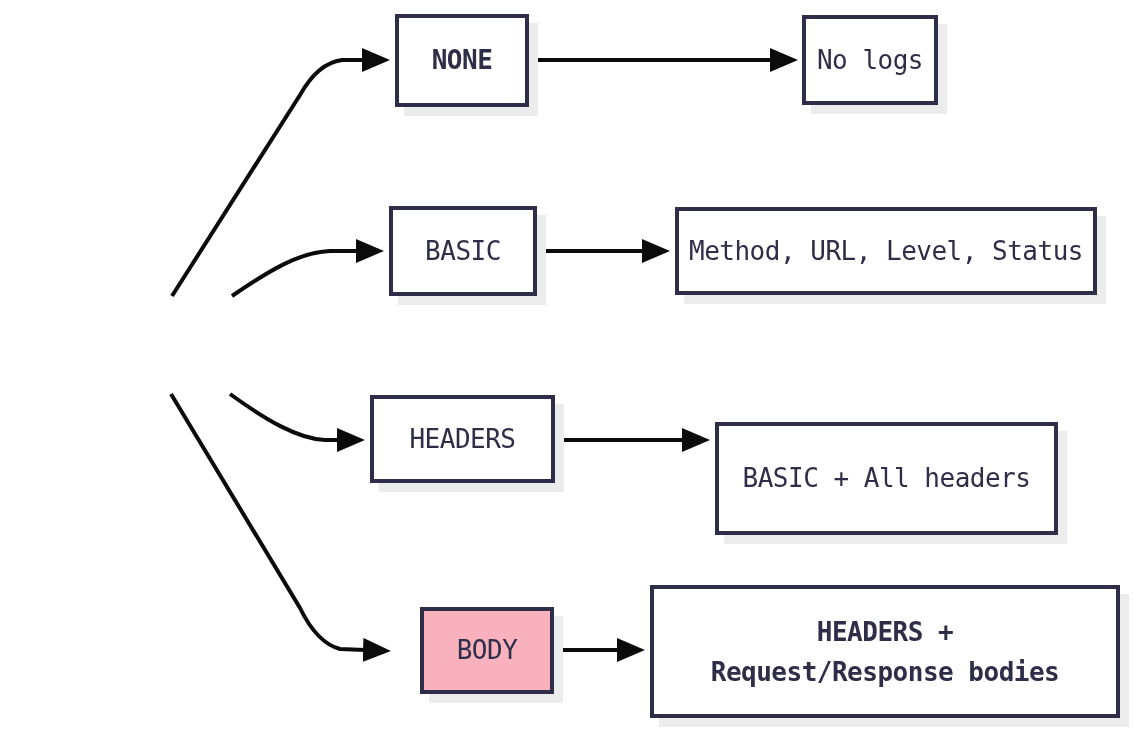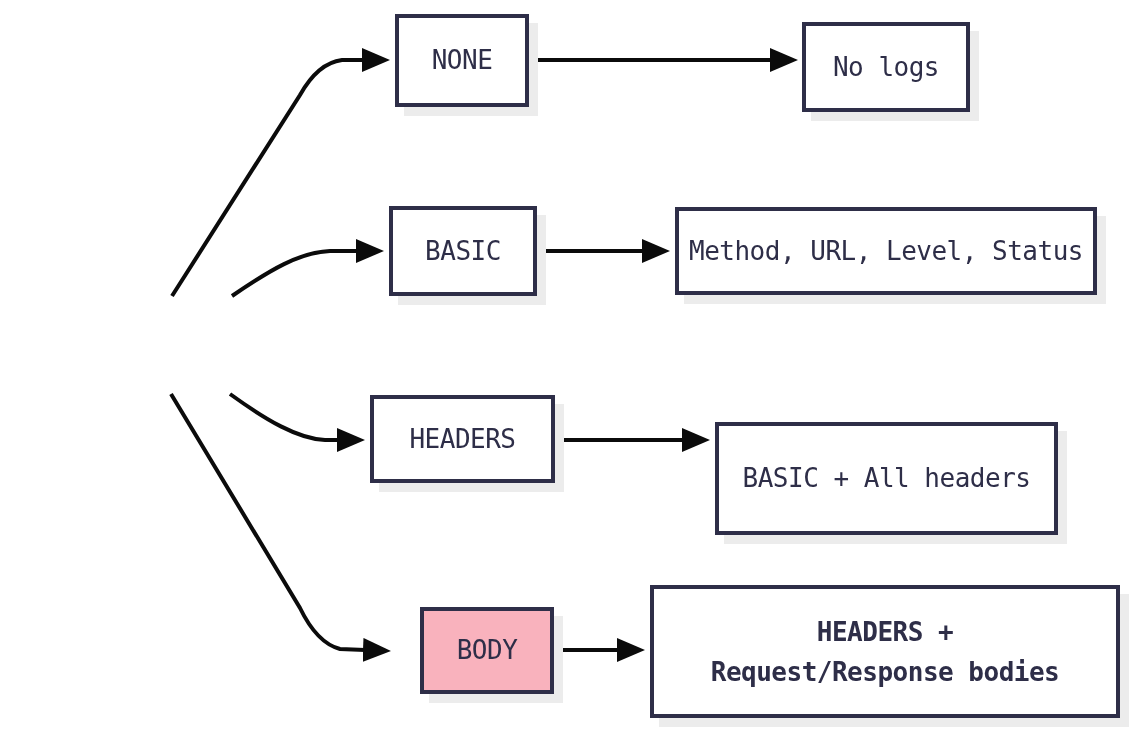--- a/index.html
+++ b/index.html
@@ -50,22 +50,22 @@
   .node.highlight {
     background: var(--highlight_bg, #f9b2bd);
     margin-left: 24px;
   }
   .multiline {
     line-height: 40px;
     font-weight: bold;
   }
   
   .pos-root         { left: 15px;  top: 300px; width: 258px; height: 90px; }
-  .pos-none         { left: 395px; top: 14px;  width: 134px; height: 93px; }
-  .pos-none-desc    { left: 802px; top: 22px;  width: 168px; height: 90px; }
+  .pos-none         { left: 395px; top: 14px;  width: 134px; height: 93px; font-weight: bold; }
+  .pos-none-desc    { left: 802px; top: 15px;  width: 136px; height: 90px; }
   .pos-basic        { left: 389px; top: 206px; width: 148px; height: 90px; }
   .pos-basic-desc   { left: 675px; top: 207px; width: 422px; height: 88px; }
   .pos-headers      { left: 370px; top: 395px; width: 185px; height: 88px; text-align: right; }
   .pos-headers-desc { left: 715px; top: 374px; width: 343px; height: 113px; margin-top: 48px; }
   .pos-body         { left: 396px; top: 607px; width: 134px; height: 87px; }
   .pos-body-desc    { left: 650px; top: 585px; width: 470px; height: 133px; }
 </style>
 </head>
 <body>
 

